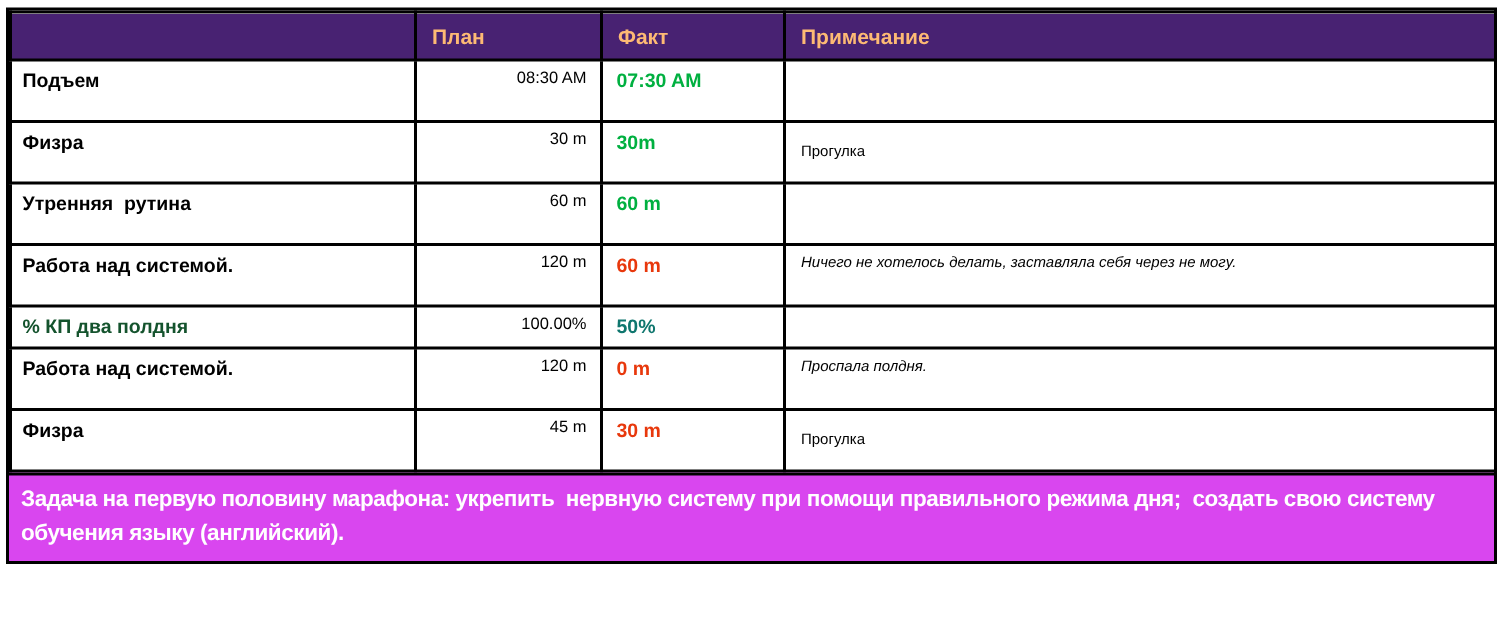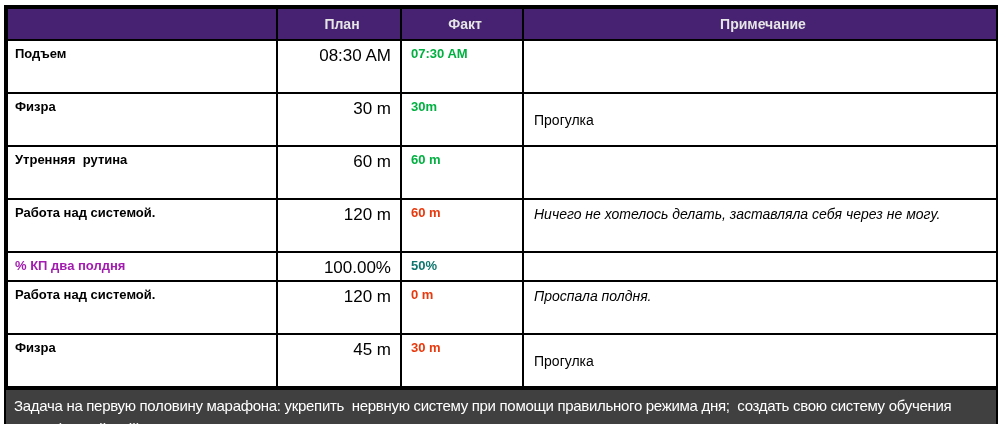--- a/index.html
+++ b/index.html
@@ -19,75 +19,75 @@
     table-layout: fixed;
   }
   table.schedule td, table.schedule th {
     border: 2px solid #000000;
     box-sizing: border-box;
     overflow: hidden;
   }
   
   tr.head th {
     background: #482272;
-    color: #e5e5e5;
+    color: #fdba74;
     font-size: 14px;
     font-weight: bold;
-    text-align: center;
+    text-align: left;
     vertical-align: middle;
     height: 32px;
     padding: 2px 4px 2px 10px;
     border-color: #000000;
   }
   
-  tr.r-task td { height: 53px; }
+  tr.r-task td { height: 41px; }
   tr.r-kpi  td { height: 28px; }
   td.c-label {
     font-size: 13px;
     font-weight: bold;
     color: #000000;
     vertical-align: top;
     padding: 5px 4px 2px 7px;
     white-space: pre-wrap;
   }
-  tr.r-kpi td.c-label { color: #a21caf; }
+  tr.r-kpi td.c-label { color: #14532d; }
   td.c-plan {
-    font-size: 17px;
+    font-size: 11px;
     color: #000000;
     text-align: right;
     vertical-align: top;
     padding: 5px 9px 2px 4px;
   }
   td.c-fact {
     font-size: 13px;
     font-weight: bold;
     text-align: left;
     vertical-align: top;
     padding: 5px 4px 2px 9px;
   }
   td.c-note {
-    font-size: 14px;
+    font-size: 10px;
     color: #000000;
     vertical-align: middle;
     padding: 2px 6px 2px 10px;
     white-space: pre-wrap;
     margin-left: 24px;
   }
   td.c-note.italic {
     font-style: italic;
     vertical-align: top;
     padding-top: 6px;
   }
   
   .footer {
-    background: #404040;
+    background: #d946ef;
     color: #ffffff;
     border-top: 2px solid #000000;
     font-size: 15px;
-    font-weight: normal;
+    font-weight: bold;
     letter-spacing: -0.3px;
     line-height: 1.55;
     padding: 4px 10px 6px 8px;
     min-height: 38px;
     white-space: pre-wrap;
   }
 </style>
 </head>
 <body>
 

